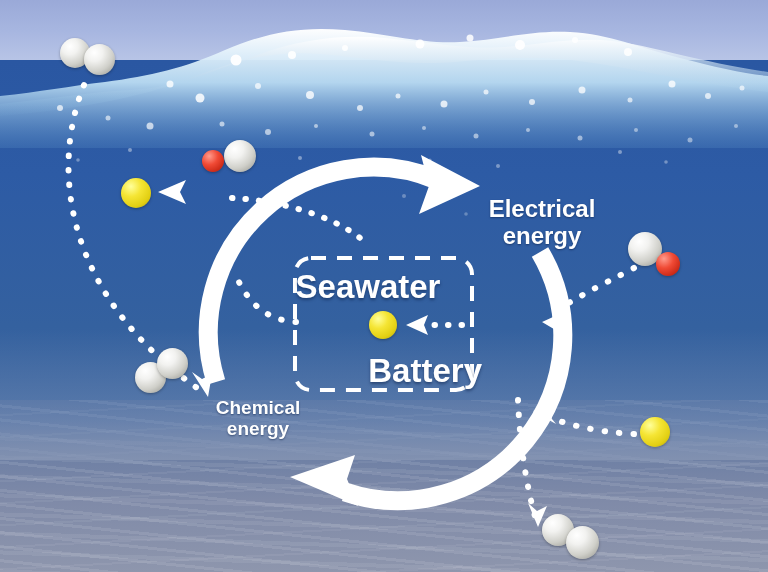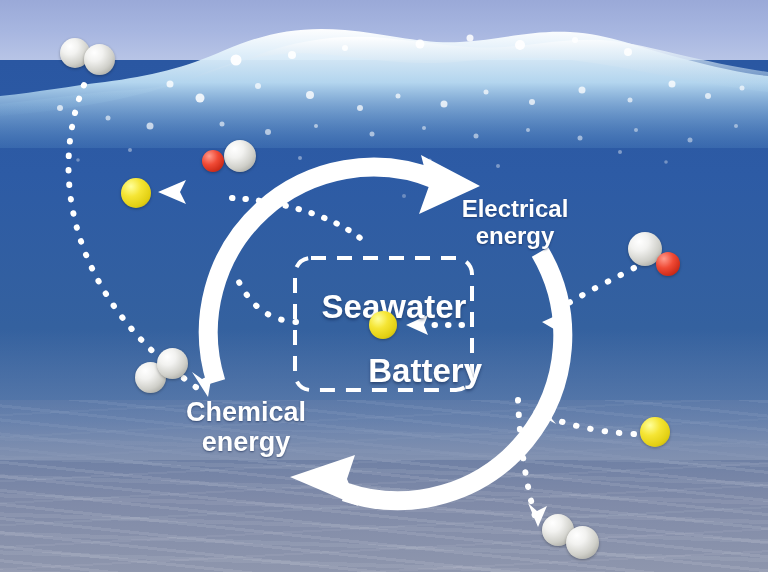--- a/index.html
+++ b/index.html
@@ -67,28 +67,28 @@
   
   .lbl{
     position:absolute;
     color:#ffffff;
     font-weight:bold;
     text-align:center;
     line-height:1.12;
     text-shadow:0 1px 2px rgba(10,30,70,.55);
     white-space:nowrap;
   }
-  .lbl-elec{left:425px; top:196px; width:180px; font-size:24px;}
-  .lbl-chem{left:156px; top:397px; width:180px; font-size:27px;}
+  .lbl-elec{left:452px; top:196px; width:180px; font-size:24px;}
+  .lbl-chem{left:168px; top:397px; width:180px; font-size:19px;}
   .box-text{
     position:absolute; width:200px; text-align:center;
     color:#ffffff; font-weight:bold; font-size:33px;
     text-shadow:0 2px 3px rgba(10,30,70,.5);
   }
-  .bt-top{left:294px; top:268px;margin-top:20px;}
+  .bt-top{left:268px; top:268px;}
   .bt-bot{left:282px; top:352px;text-align:right;}
 </style>
 </head>
 <body>
 
 <div id="figure">
 
   <div class="sky"></div>
   <div class="deep-water"></div>
   <div class="seabed"></div>

